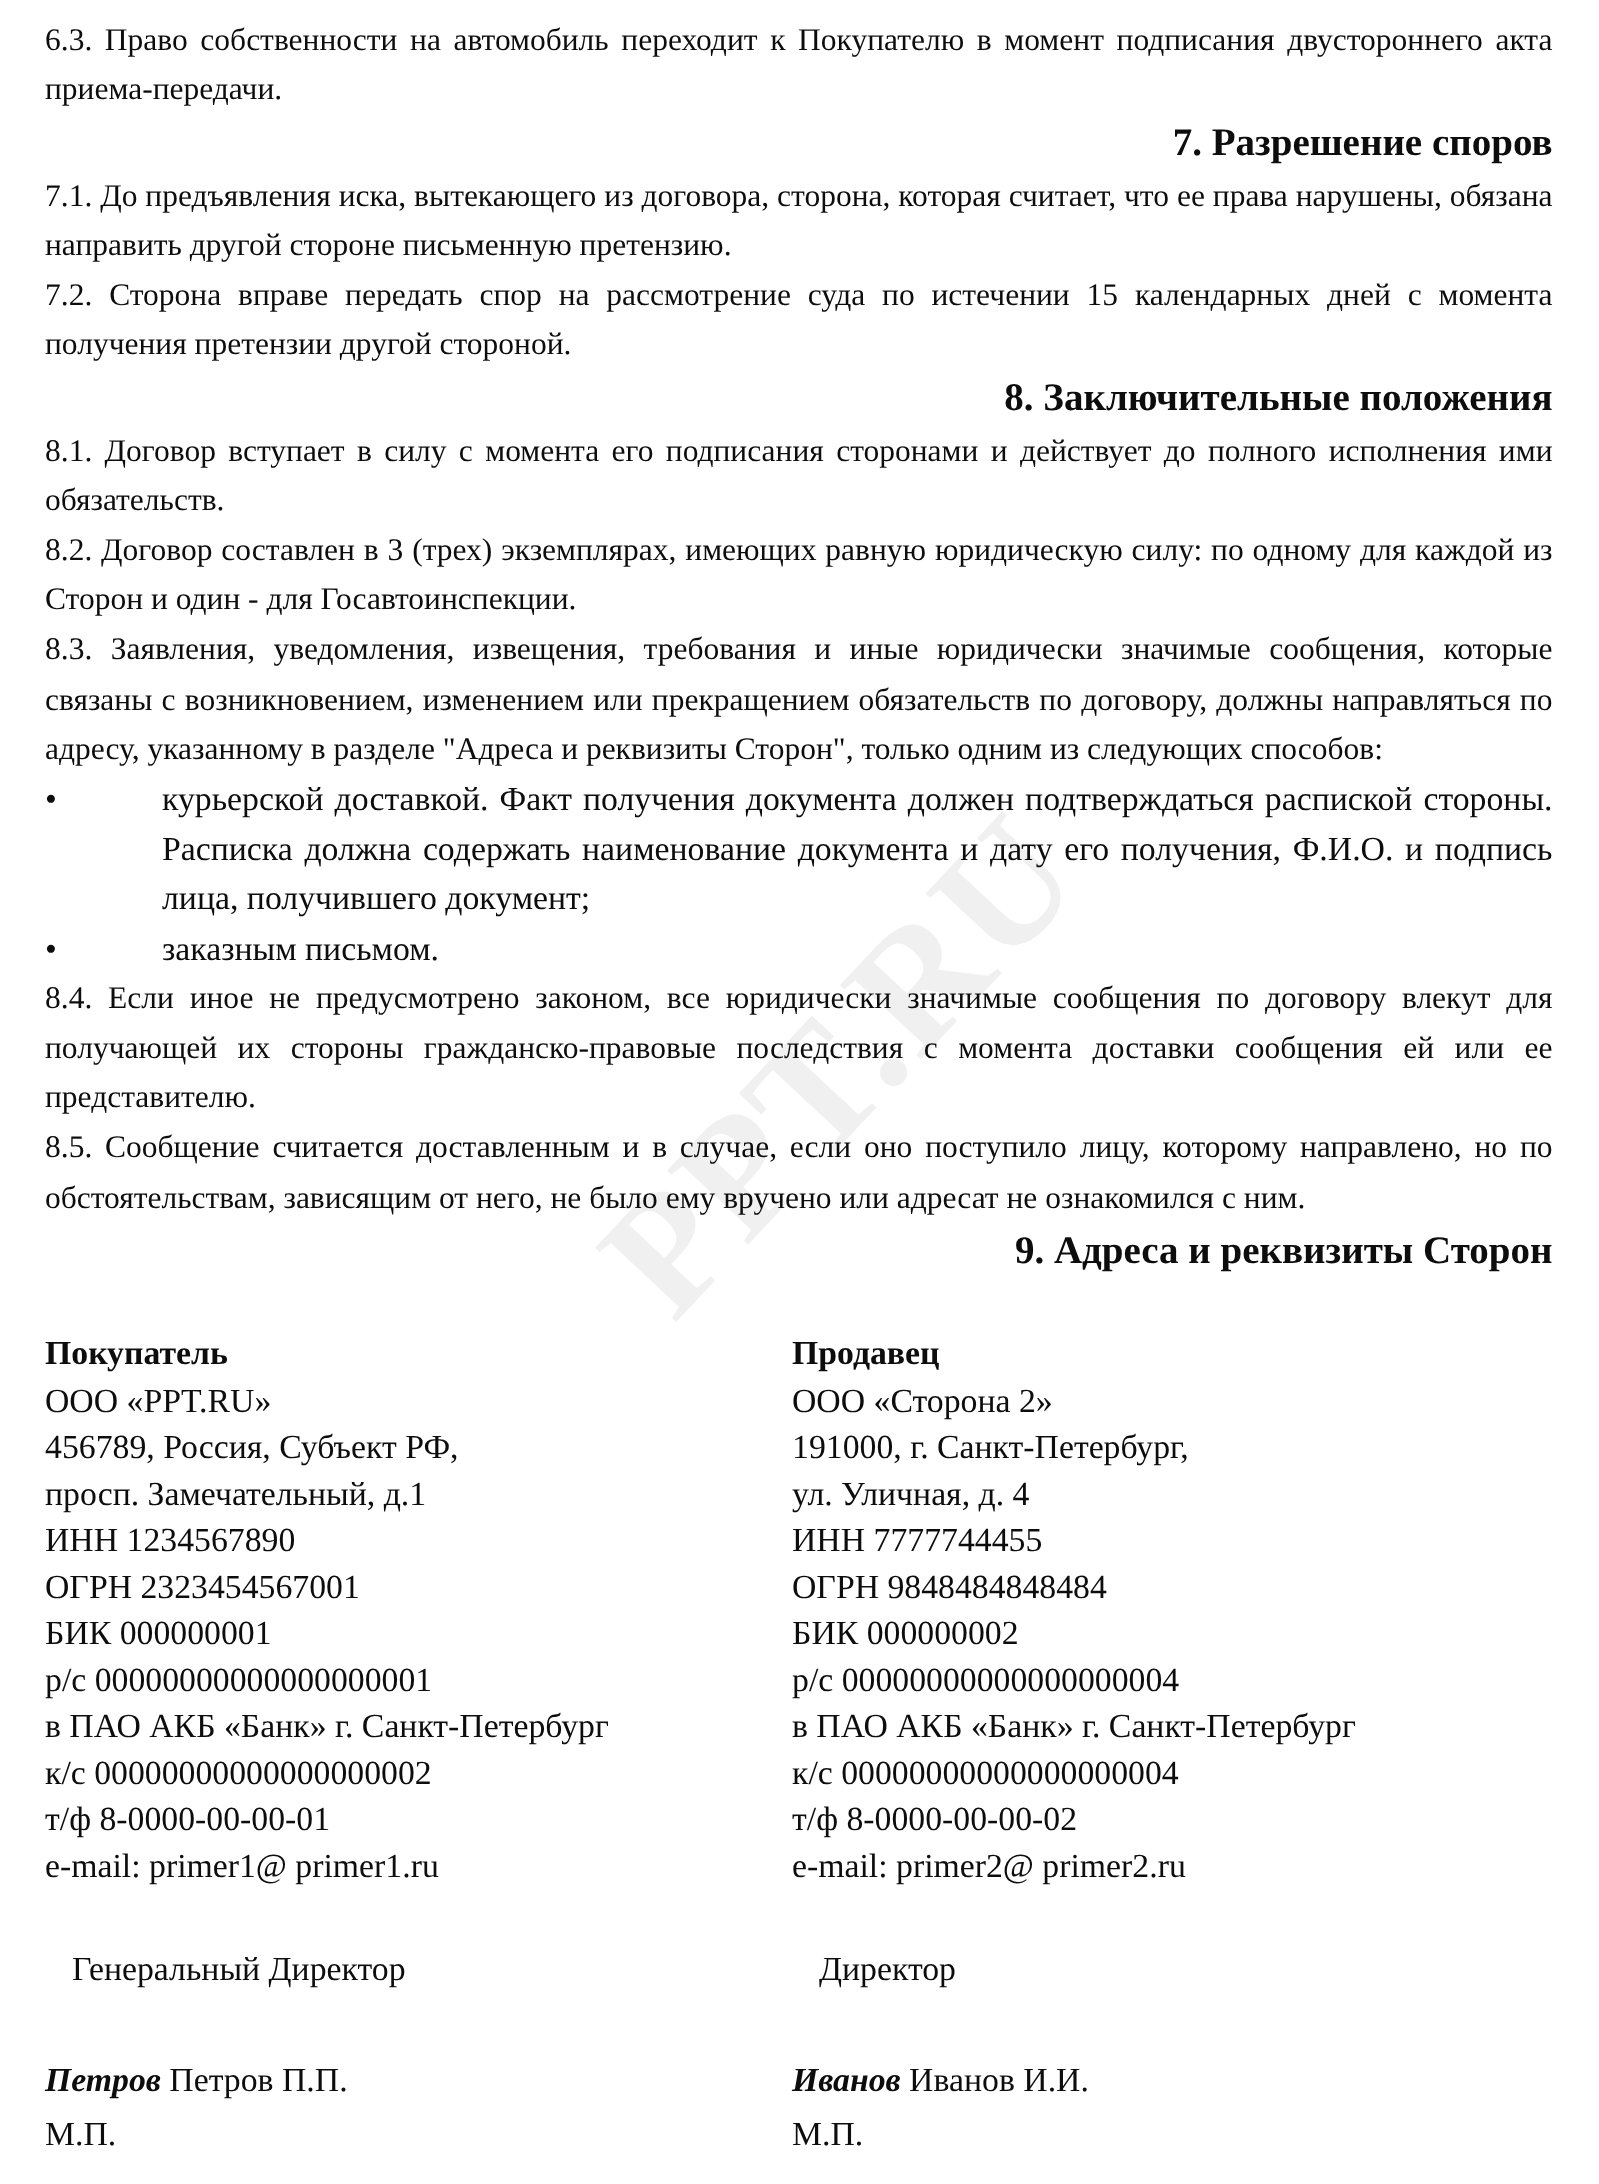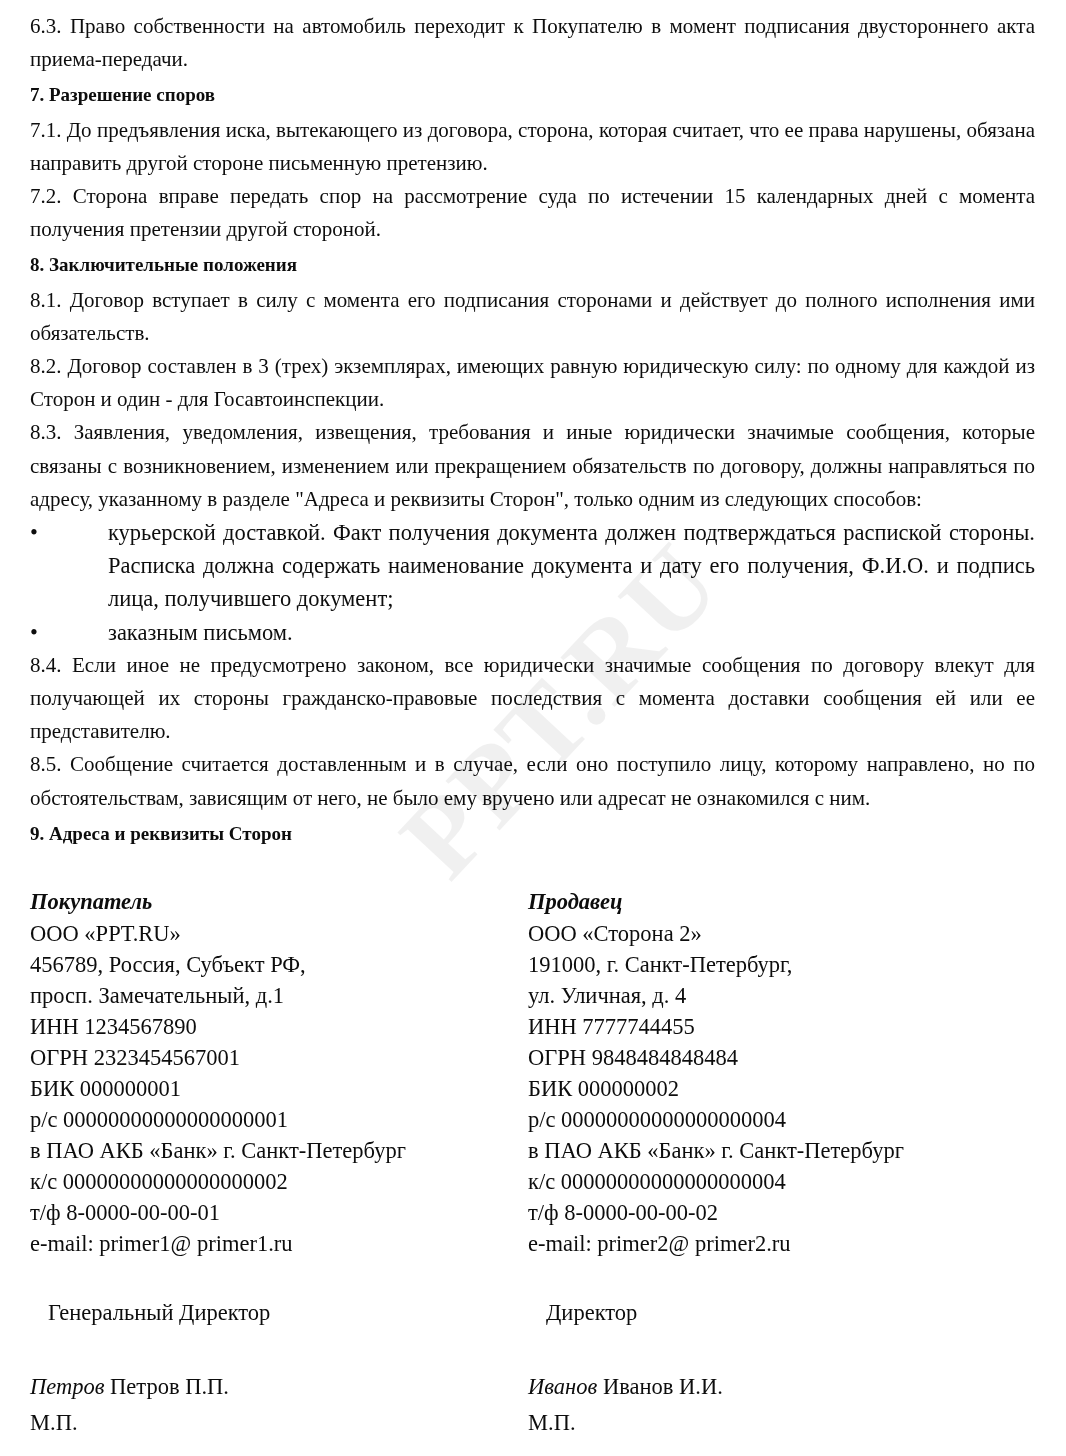--- a/index.html
+++ b/index.html
@@ -54,24 +54,24 @@
     margin: 0 0 0 0;
     font-size: 21px;
     line-height: 33.2px;
     text-align: justify;
     text-justify: inter-word;
     hyphens: none;
   }
 
   h2.section-heading {
     margin: 2px 0 2px 0;
-    font-size: 19px;
+    font-size: 26px;
     line-height: 33.2px;
     font-weight: bold;
-    text-align: left;
+    text-align: right;
   }
 
   
   .bullet-row {
     display: flex;
     align-items: flex-start;
     font-size: 22.5px;
     line-height: 33.2px;
   }
   .bullet-row .marker {
@@ -91,29 +91,28 @@
     margin-top: 36px;
     font-size: 22.5px;
     line-height: 31px;
   }
   .req-col { flex: 0 0 498px; }
   .req-col.right { flex: 1 1 auto; }
 
   .req-role {
     font-weight: bold;
     margin-bottom: 1px;
-    font-style: italic;
   }
   .req-line { white-space: nowrap; }
 
   .sign-block { margin-top: 38px; font-size: 22.5px; line-height: 31px; }
   .sign-post { margin-bottom: 43px; margin-left: 18px; }
   .sign-name .scribble {
     font-style: italic;
-    font-weight: normal;
+    font-weight: bold;
   }
   .sign-stamp { margin-top: 5px; }
 </style>
 </head>
 <body>
 
 <div class="page">
 
   <div class="watermark">
     <span>PPT.RU</span>

